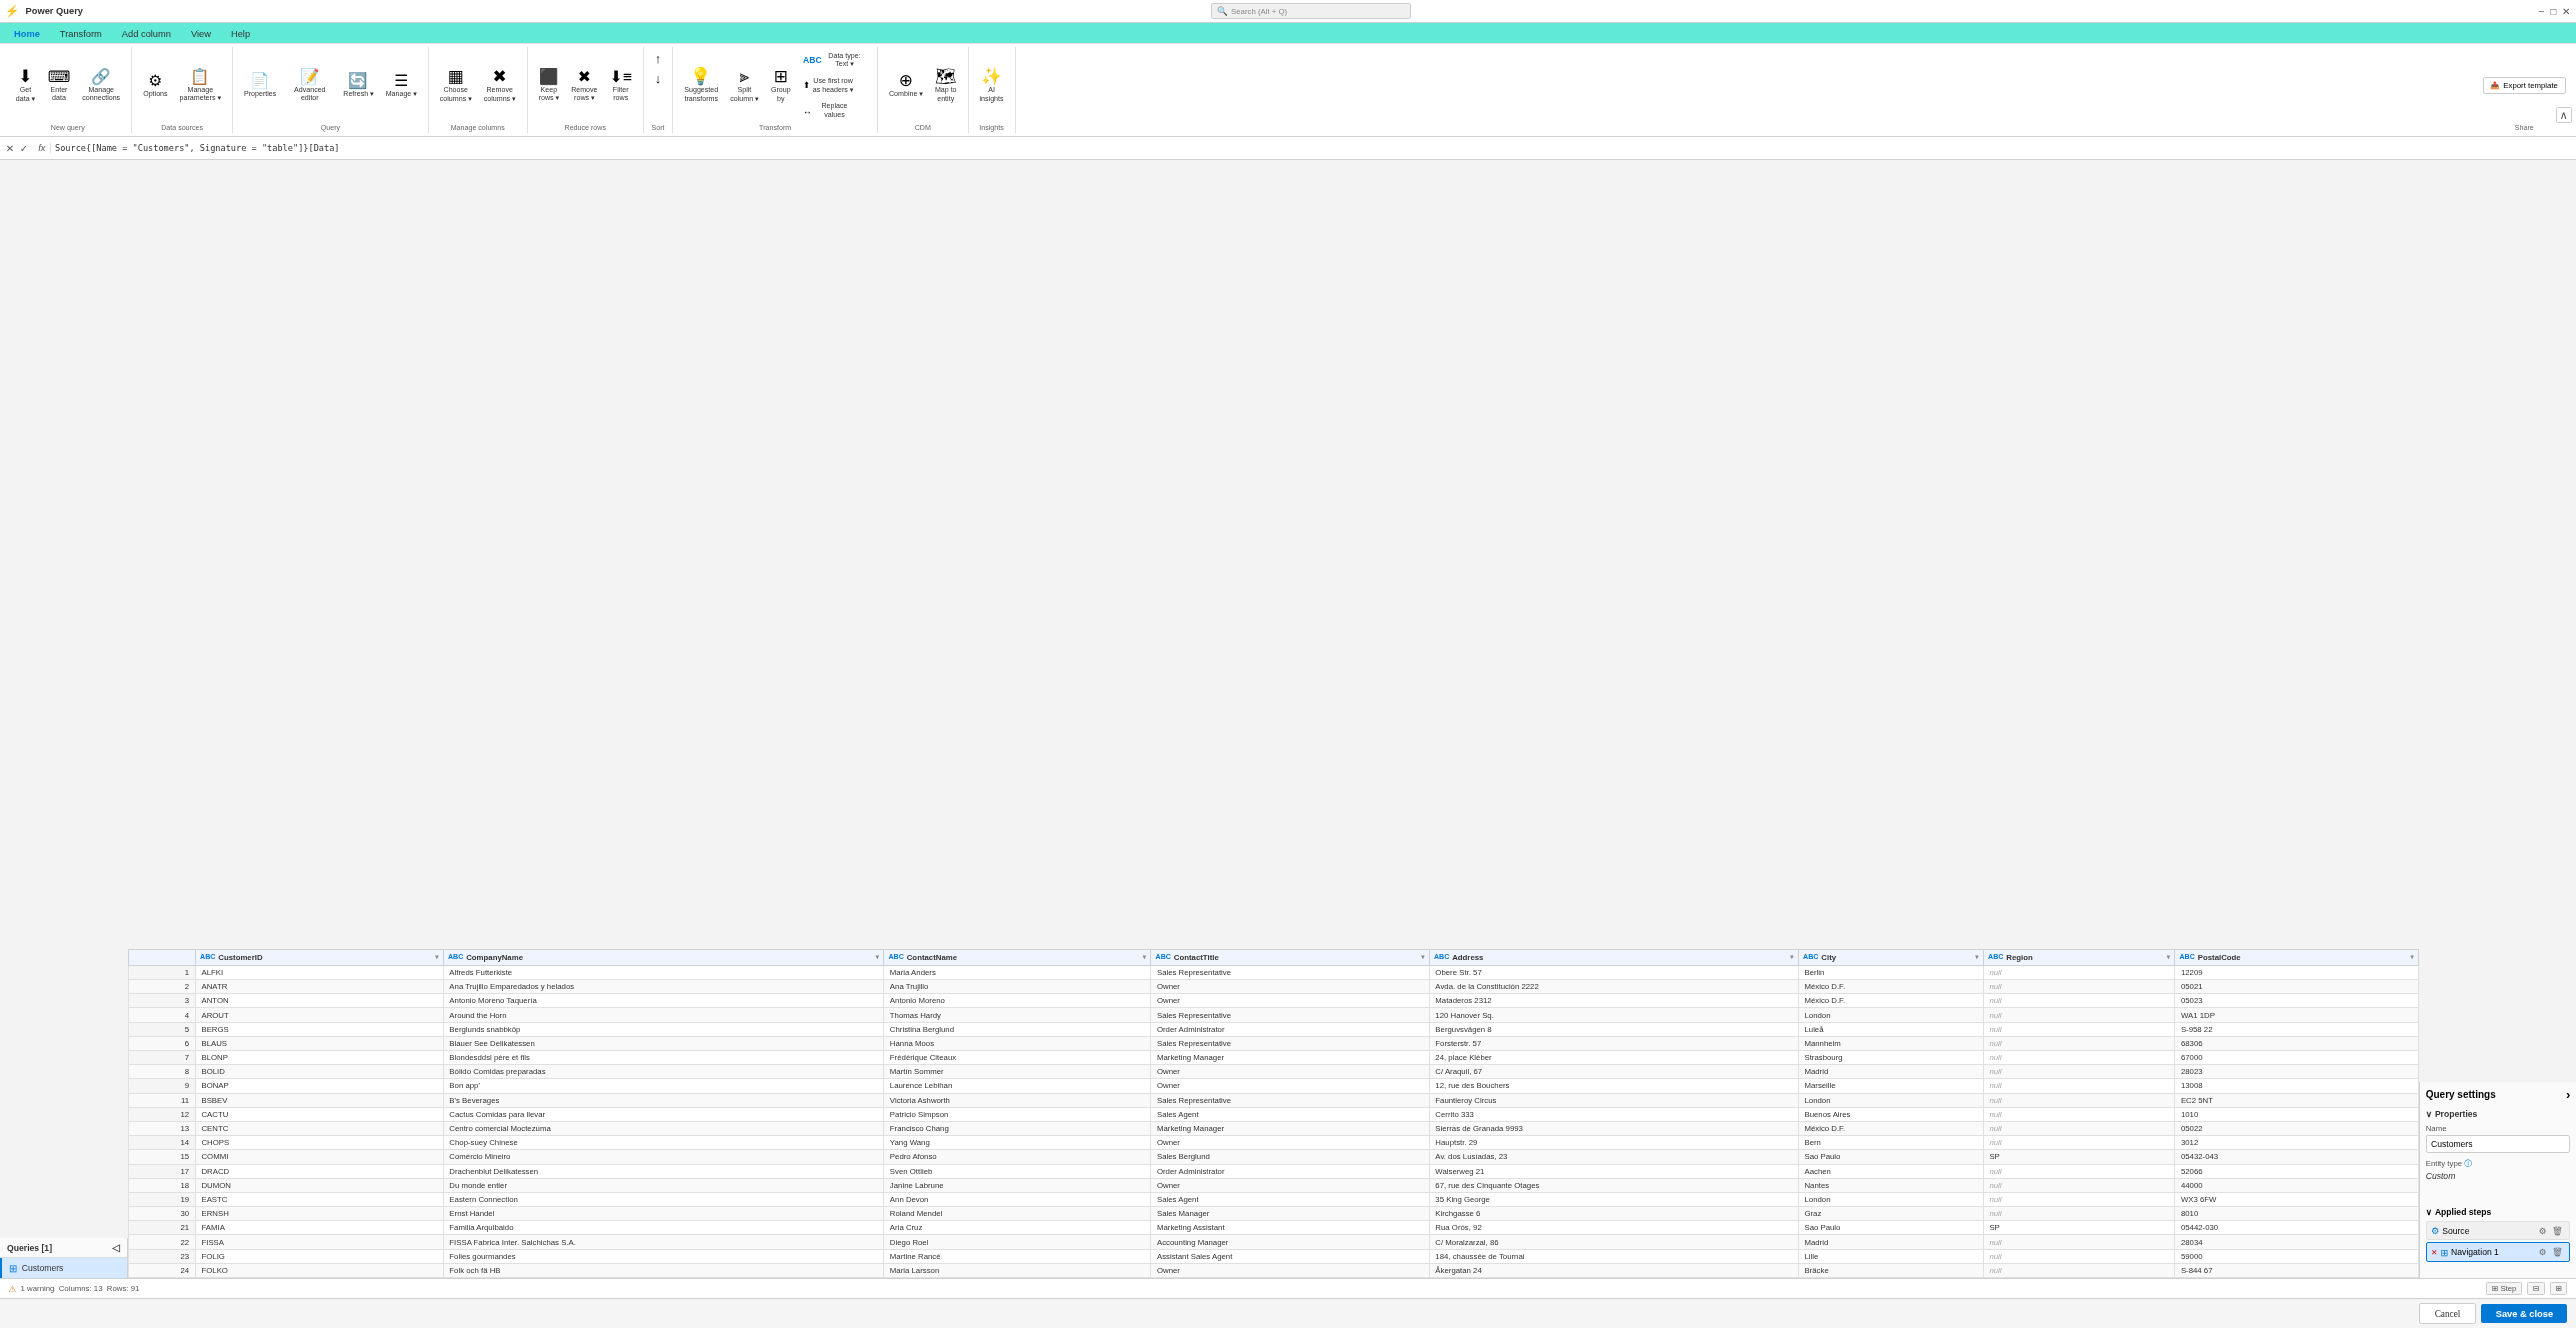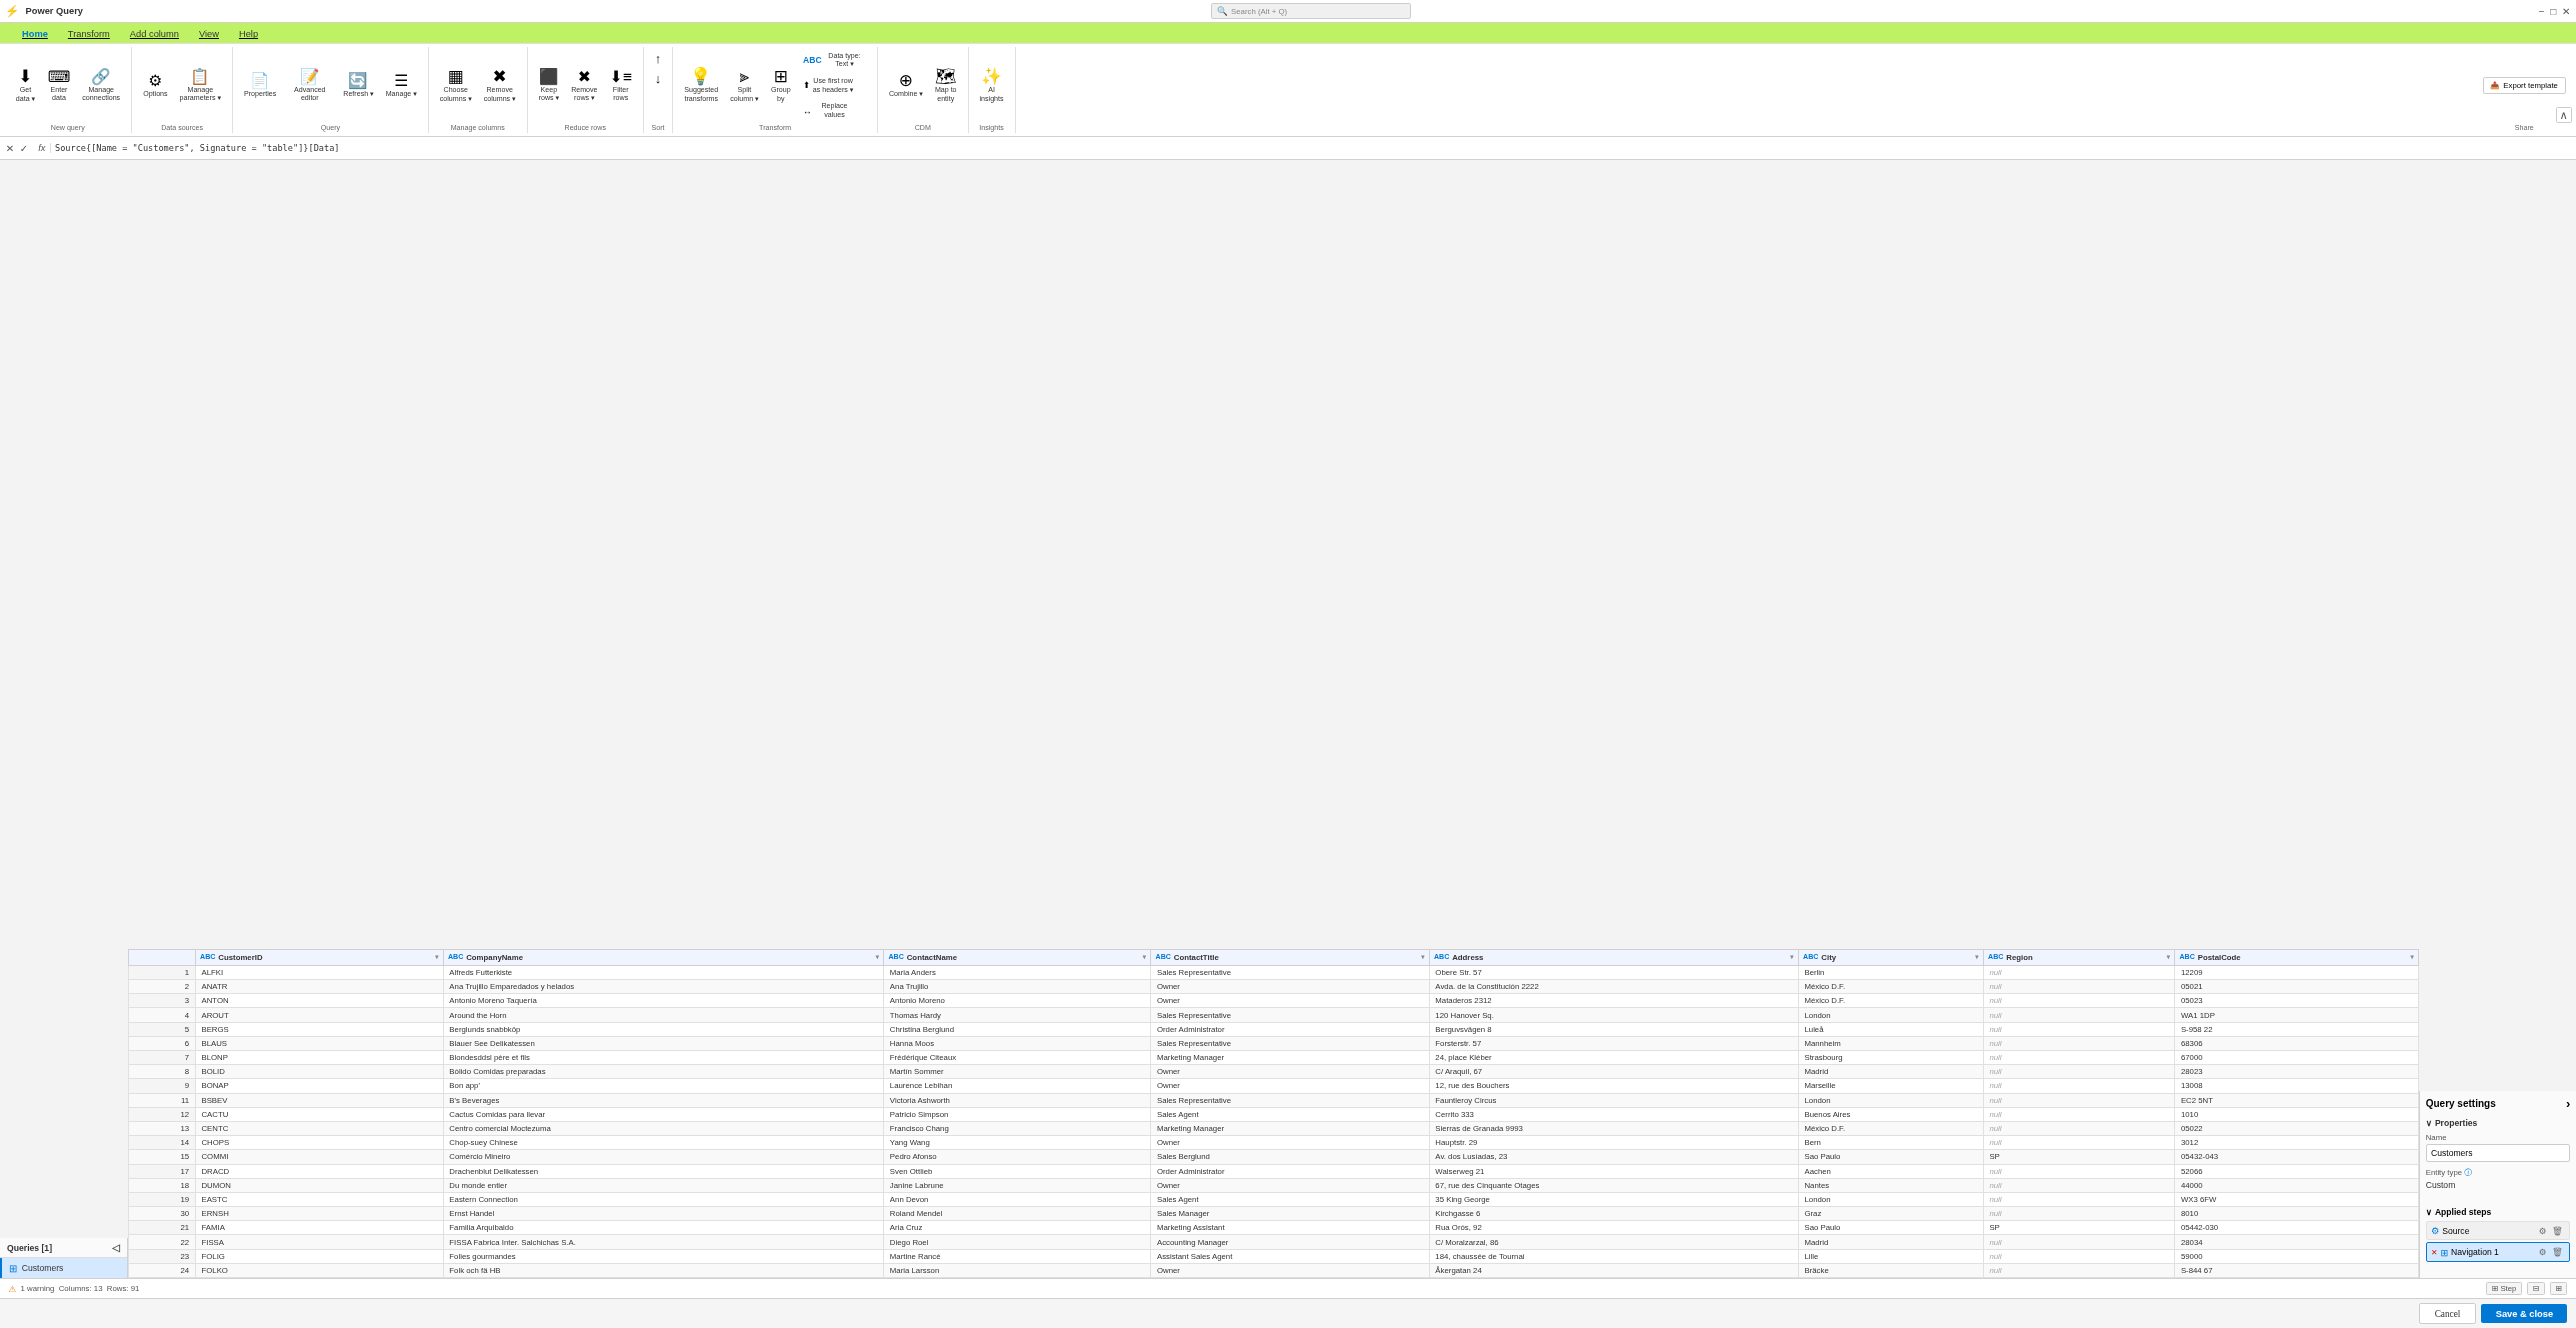--- a/index.html
+++ b/index.html
@@ -4,21 +4,21 @@
   <style>
     * { box-sizing: border-box; margin: 0; padding: 0; }
     body { font-family: 'Segoe UI', Arial, sans-serif; font-size: 8.6px; background: #f3f3f3; overflow: hidden; height: 100vh; display: flex; flex-direction: column; }
 
     
     .title-bar { background: #fff; border-bottom: 0.7px solid #d0d0d0; padding: 2.9px 5.7px; display: flex; align-items: center; justify-content: space-between; height: 23px; }
     .title-bar-left { display: flex; align-items: center; gap: 5.7px; font-size: 9.3px; font-weight: 600; color: #333; }
     .title-bar-search { display: flex; align-items: center; background: #f0f0f0; border: 0.7px solid #ccc; border-radius: 2.1px; padding: 2.1px 5.7px; gap: 2.9px; width: 200px; font-size: 8.6px; color: #666; }
 
     
-    .ribbon-tabs { background: #bef264; border-bottom: 1.4px solid #e0e0e0; display: flex; align-items: flex-end; padding: 0 12px; height: 21.4px; text-decoration: underline; }
+    .ribbon-tabs { background: #5eead4; border-bottom: 1.4px solid #e0e0e0; display: flex; align-items: flex-end; padding: 0 4px; height: 21.4px; }
     .ribbon-tab { padding: 4.3px 10px; font-size: 9.3px; cursor: pointer; color: #333; border-bottom: 1.4px solid transparent; margin-bottom: -1.4px; }
     .ribbon-tab.active { border-bottom: 1.4px solid #0078d4; color: #0078d4; font-weight: 600; }
 
     
     .ribbon { background: #fff; border-bottom: 0.7px solid #d0d0d0; display: flex; align-items: stretch; padding: 2.9px 4.3px; gap: 0; min-height: 63px; }
     .ribbon-group { display: flex; flex-direction: column; align-items: stretch; border-right: 0.7px solid #e0e0e0; padding: 1.4px 5.7px; }
     .ribbon-group:last-child { border-right: none; }
     .ribbon-group-title { font-size: 7.1px; color: #666; text-align: center; margin-top: auto; padding-top: 1.4px; }
     .ribbon-buttons { display: flex; align-items: center; gap: 1.4px; flex: 1; }
     .ribbon-btn { display: flex; flex-direction: column; align-items: center; justify-content: flex-start; padding: 2.9px 4.3px; border-radius: 2.1px; cursor: pointer; min-width: 31px; gap: 1.4px; border: 0.7px solid transparent; background: transparent; }
@@ -61,21 +61,21 @@
     .col-type-icon { font-size: 7.1px; color: #0078d4; }
     .col-sort-icon { font-size: 6.4px; color: #888; margin-left: auto; }
     .null-value { color: #aaa; font-style: italic; }
 
     
     .settings-panel { width: 157px; background: #fafafa; border-left: 0.7px solid #d0d0d0; display: flex; flex-direction: column; overflow-y: auto; padding: 5.7px; }
     .settings-panel-header { display: flex; justify-content: space-between; align-items: center; font-size: 10px; font-weight: 700; margin-bottom: 7.1px; }
     .settings-section { margin-bottom: 8.6px; }
     .settings-section-title { font-size: 8.6px; font-weight: 700; color: #333; margin-bottom: 4.3px; display: flex; align-items: center; gap: 2.9px; }
     .settings-field-label { font-size: 7.8px; color: #555; margin-bottom: 2.1px; }
-    .settings-field-value { font-size: 8.6px; color: #333; margin-bottom: 8px; }
+    .settings-field-value { font-size: 8.6px; color: #333; margin-bottom: 17px; font-style: italic; }
     .settings-steps-title { font-size: 8.6px; font-weight: 700; margin-bottom: 4.3px; display: flex; align-items: center; gap: 2.9px; }
     .applied-step { display: flex; align-items: center; gap: 2.9px; padding: 2.9px 4.3px; border-radius: 2.1px; cursor: pointer; font-size: 8.6px; margin-bottom: 2.1px; background: #f0f0f0; border: 0.7px solid #e0e0e0; justify-content: space-between; }
     .applied-step.selected { background: #d4e8ff; border-color: #0078d4; }
     .step-left { display: flex; align-items: center; gap: 2.9px; }
     .step-icon { font-size: 9.3px; color: #0078d4; }
     .step-actions { display: flex; gap: 1.4px; }
     .step-action-btn { font-size: 8.6px; cursor: pointer; color: #666; padding: 0.7px 2.1px; }
 
     
     .status-bar { background: #fff; border-top: 0.7px solid #d0d0d0; padding: 2.9px 8.6px; display: flex; align-items: center; justify-content: space-between; height: 20px; }

